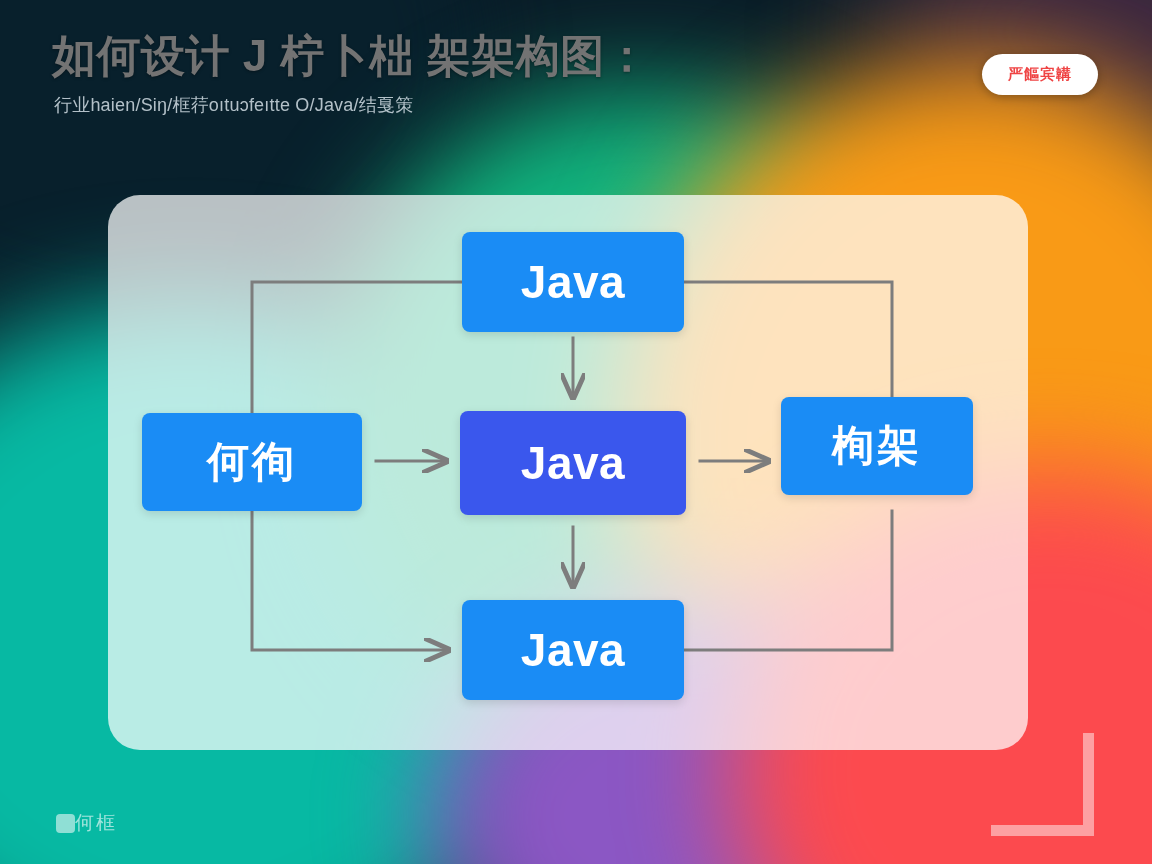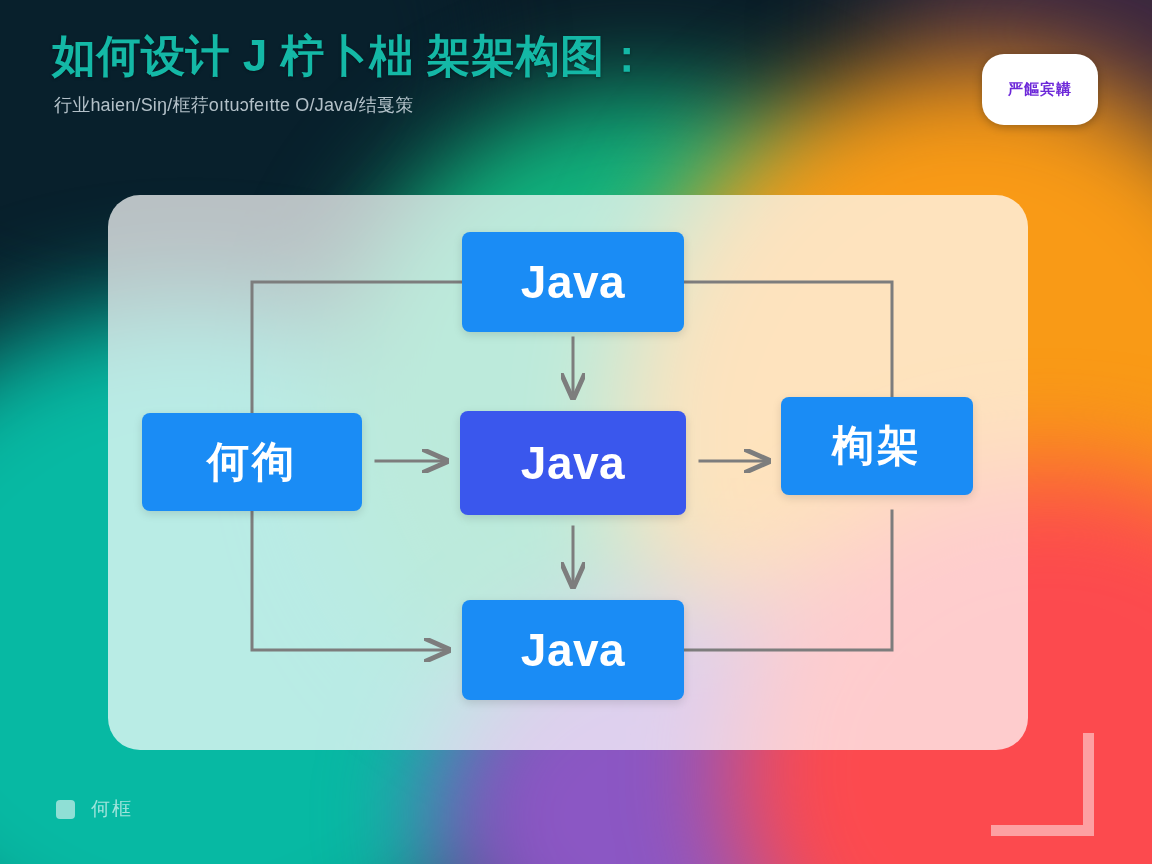--- a/index.html
+++ b/index.html
@@ -70,45 +70,45 @@
     position: absolute;
     left: 52px;
     top: 30px;
     z-index: 6;
   }
   .title {
     margin: 0;
     font-size: 44px;
     line-height: 1.16;
     font-weight: bold;
-    color: #14b8a6;
+    color: #737373;
     letter-spacing: 0.5px;
     white-space: nowrap;
     text-shadow: 0 1px 3px rgba(0,0,0,0.35);
   }
   .subtitle {
     margin: 12px 0 0 2px;
     font-size: 18px;
     color: #cfdbe2;
     opacity: 0.86;
     letter-spacing: 0.2px;
     white-space: nowrap;
   }
 
   
   .badge {
     position: absolute;
     right: 54px;
     top: 54px;
     z-index: 7;
     background: #ffffff;
-    color: #6d28d9;
+    color: #ef4444;
     font-size: 15px;
     font-weight: bold;
-    padding: 26px 26px;
+    padding: 11px 26px;
     border-radius: 22px;
     box-shadow: 0 2px 10px rgba(0,0,0,0.28);
     letter-spacing: 1px;
     white-space: nowrap;
   }
 
   
   .card {
     position: absolute;
     left: 108px;
@@ -154,24 +154,24 @@
   #node-top     { left: 354px; top: 37px;  width: 222px; height: 100px; }
   #node-left    { left: 34px;  top: 218px; width: 220px; height: 98px;  }
   #node-center  { left: 352px; top: 216px; width: 226px; height: 104px; }
   #node-right   { left: 673px; top: 202px; width: 192px; height: 98px;  }
   #node-bottom  { left: 354px; top: 405px; width: 222px; height: 100px; }
 
   
   .footer {
     position: absolute;
     left: 56px;
-    bottom: 42px;
+    bottom: 28px;
     display: flex;
     align-items: center;
-    gap: 16px;
+    gap: 0;
     z-index: 6;
     text-align: center;
   }
   .footer-swatch {
     width: 19px;
     height: 19px;
     border-radius: 4px;
     background: rgba(255,255,255,0.55);
   }
   .footer-label {

